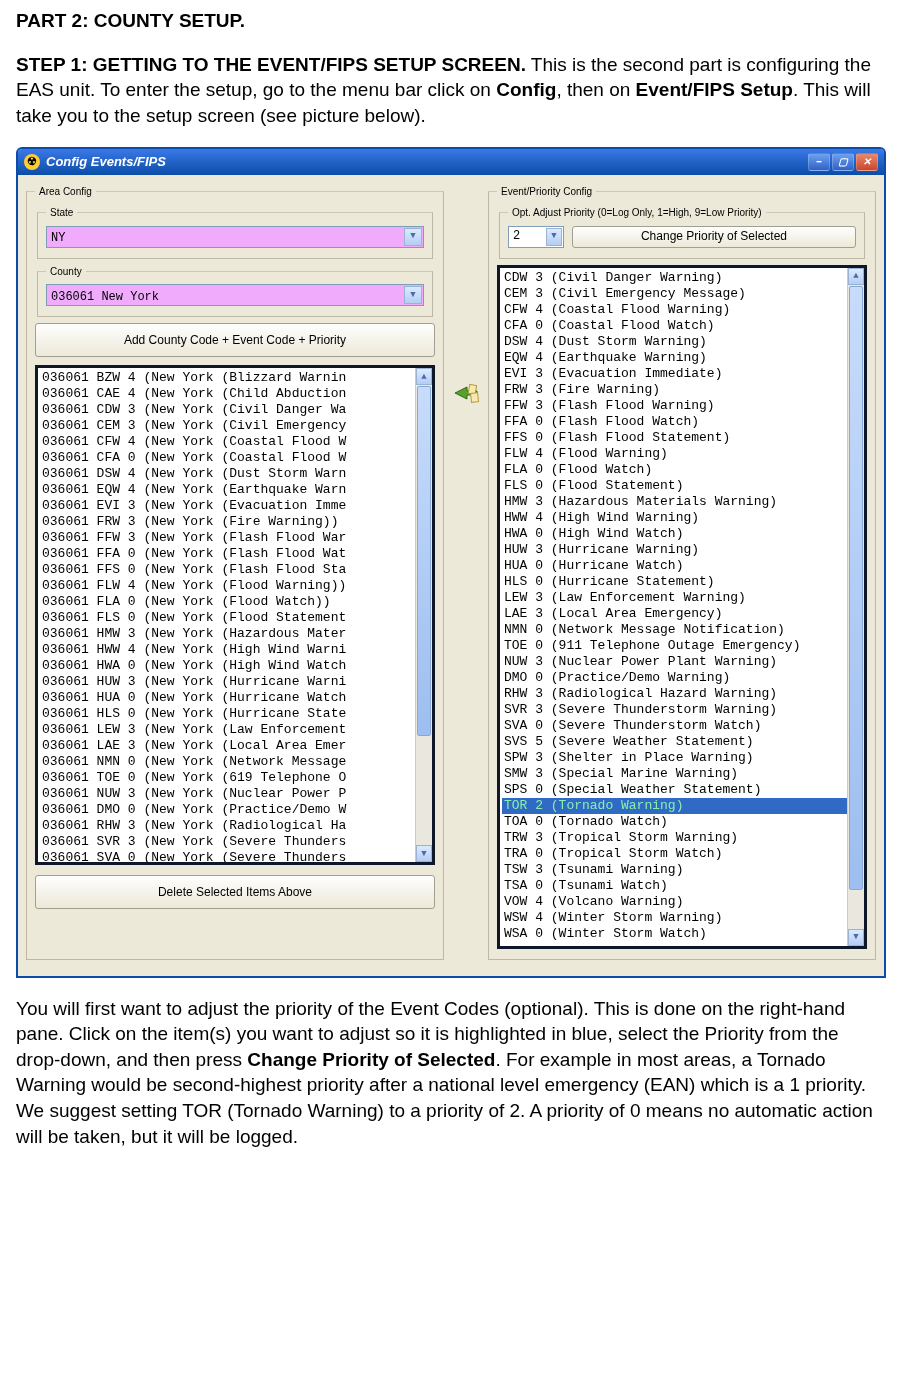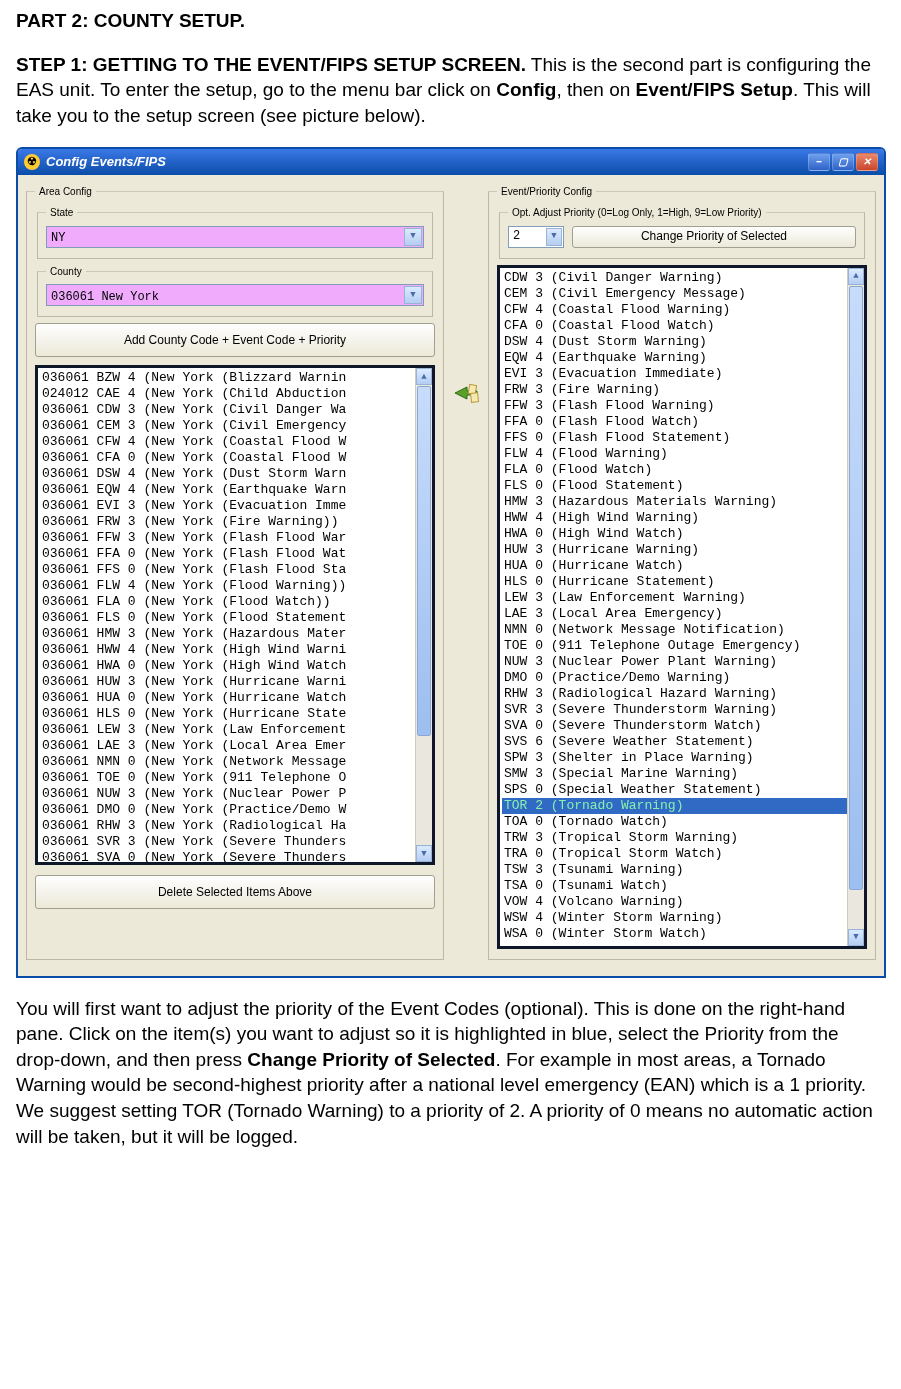--- a/index.html
+++ b/index.html
@@ -228,21 +228,21 @@
         </div>
       </fieldset>
 
       <div class="btn" style="margin-top:6px;">
         <span>Add County Code + Event Code + Priority</span>
       </div>
 
       <div class="listbox lb-left">
         <div class="items" id="left-items">
             <div class="row">036061 BZW 4 (New York (Blizzard Warnin</div>
-            <div class="row">024012 CAE 4 (New York (Child Abduction</div>
+            <div class="row">036061 CAE 4 (New York (Child Abduction</div>
             <div class="row">036061 CDW 3 (New York (Civil Danger Wa</div>
             <div class="row">036061 CEM 3 (New York (Civil Emergency</div>
             <div class="row">036061 CFW 4 (New York (Coastal Flood W</div>
             <div class="row">036061 CFA 0 (New York (Coastal Flood W</div>
             <div class="row">036061 DSW 4 (New York (Dust Storm Warn</div>
             <div class="row">036061 EQW 4 (New York (Earthquake Warn</div>
             <div class="row">036061 EVI 3 (New York (Evacuation Imme</div>
             <div class="row">036061 FRW 3 (New York (Fire Warning))</div>
             <div class="row">036061 FFW 3 (New York (Flash Flood War</div>
             <div class="row">036061 FFA 0 (New York (Flash Flood Wat</div>
@@ -252,21 +252,21 @@
             <div class="row">036061 FLS 0 (New York (Flood Statement</div>
             <div class="row">036061 HMW 3 (New York (Hazardous Mater</div>
             <div class="row">036061 HWW 4 (New York (High Wind Warni</div>
             <div class="row">036061 HWA 0 (New York (High Wind Watch</div>
             <div class="row">036061 HUW 3 (New York (Hurricane Warni</div>
             <div class="row">036061 HUA 0 (New York (Hurricane Watch</div>
             <div class="row">036061 HLS 0 (New York (Hurricane State</div>
             <div class="row">036061 LEW 3 (New York (Law Enforcement</div>
             <div class="row">036061 LAE 3 (New York (Local Area Emer</div>
             <div class="row">036061 NMN 0 (New York (Network Message</div>
-            <div class="row">036061 TOE 0 (New York (911 Telephone O</div>
+            <div class="row">036061 TOE 0 (New York (619 Telephone O</div>
             <div class="row">036061 NUW 3 (New York (Nuclear Power P</div>
             <div class="row">036061 DMO 0 (New York (Practice/Demo W</div>
             <div class="row">036061 RHW 3 (New York (Radiological Ha</div>
             <div class="row">036061 SVR 3 (New York (Severe Thunders</div>
             <div class="row">036061 SVA 0 (New York (Severe Thunders</div>
           </div>
         <div class="scrollbar">
           <div class="sc-btn top">▲</div>
           <div class="sc-thumb"></div>
           <div class="sc-btn bot">▼</div>
@@ -328,21 +328,21 @@
             <div class="row">HLS 0 (Hurricane Statement)</div>
             <div class="row">LEW 3 (Law Enforcement Warning)</div>
             <div class="row">LAE 3 (Local Area Emergency)</div>
             <div class="row">NMN 0 (Network Message Notification)</div>
             <div class="row">TOE 0 (911 Telephone Outage Emergency)</div>
             <div class="row">NUW 3 (Nuclear Power Plant Warning)</div>
             <div class="row">DMO 0 (Practice/Demo Warning)</div>
             <div class="row">RHW 3 (Radiological Hazard Warning)</div>
             <div class="row">SVR 3 (Severe Thunderstorm Warning)</div>
             <div class="row">SVA 0 (Severe Thunderstorm Watch)</div>
-            <div class="row">SVS 6 (Severe Weather Statement)</div>
+            <div class="row">SVS 5 (Severe Weather Statement)</div>
             <div class="row">SPW 3 (Shelter in Place Warning)</div>
             <div class="row">SMW 3 (Special Marine Warning)</div>
             <div class="row">SPS 0 (Special Weather Statement)</div>
             <div class="row sel">TOR 2 (Tornado Warning)</div>
             <div class="row">TOA 0 (Tornado Watch)</div>
             <div class="row">TRW 3 (Tropical Storm Warning)</div>
             <div class="row">TRA 0 (Tropical Storm Watch)</div>
             <div class="row">TSW 3 (Tsunami Warning)</div>
             <div class="row">TSA 0 (Tsunami Watch)</div>
             <div class="row">VOW 4 (Volcano Warning)</div>

